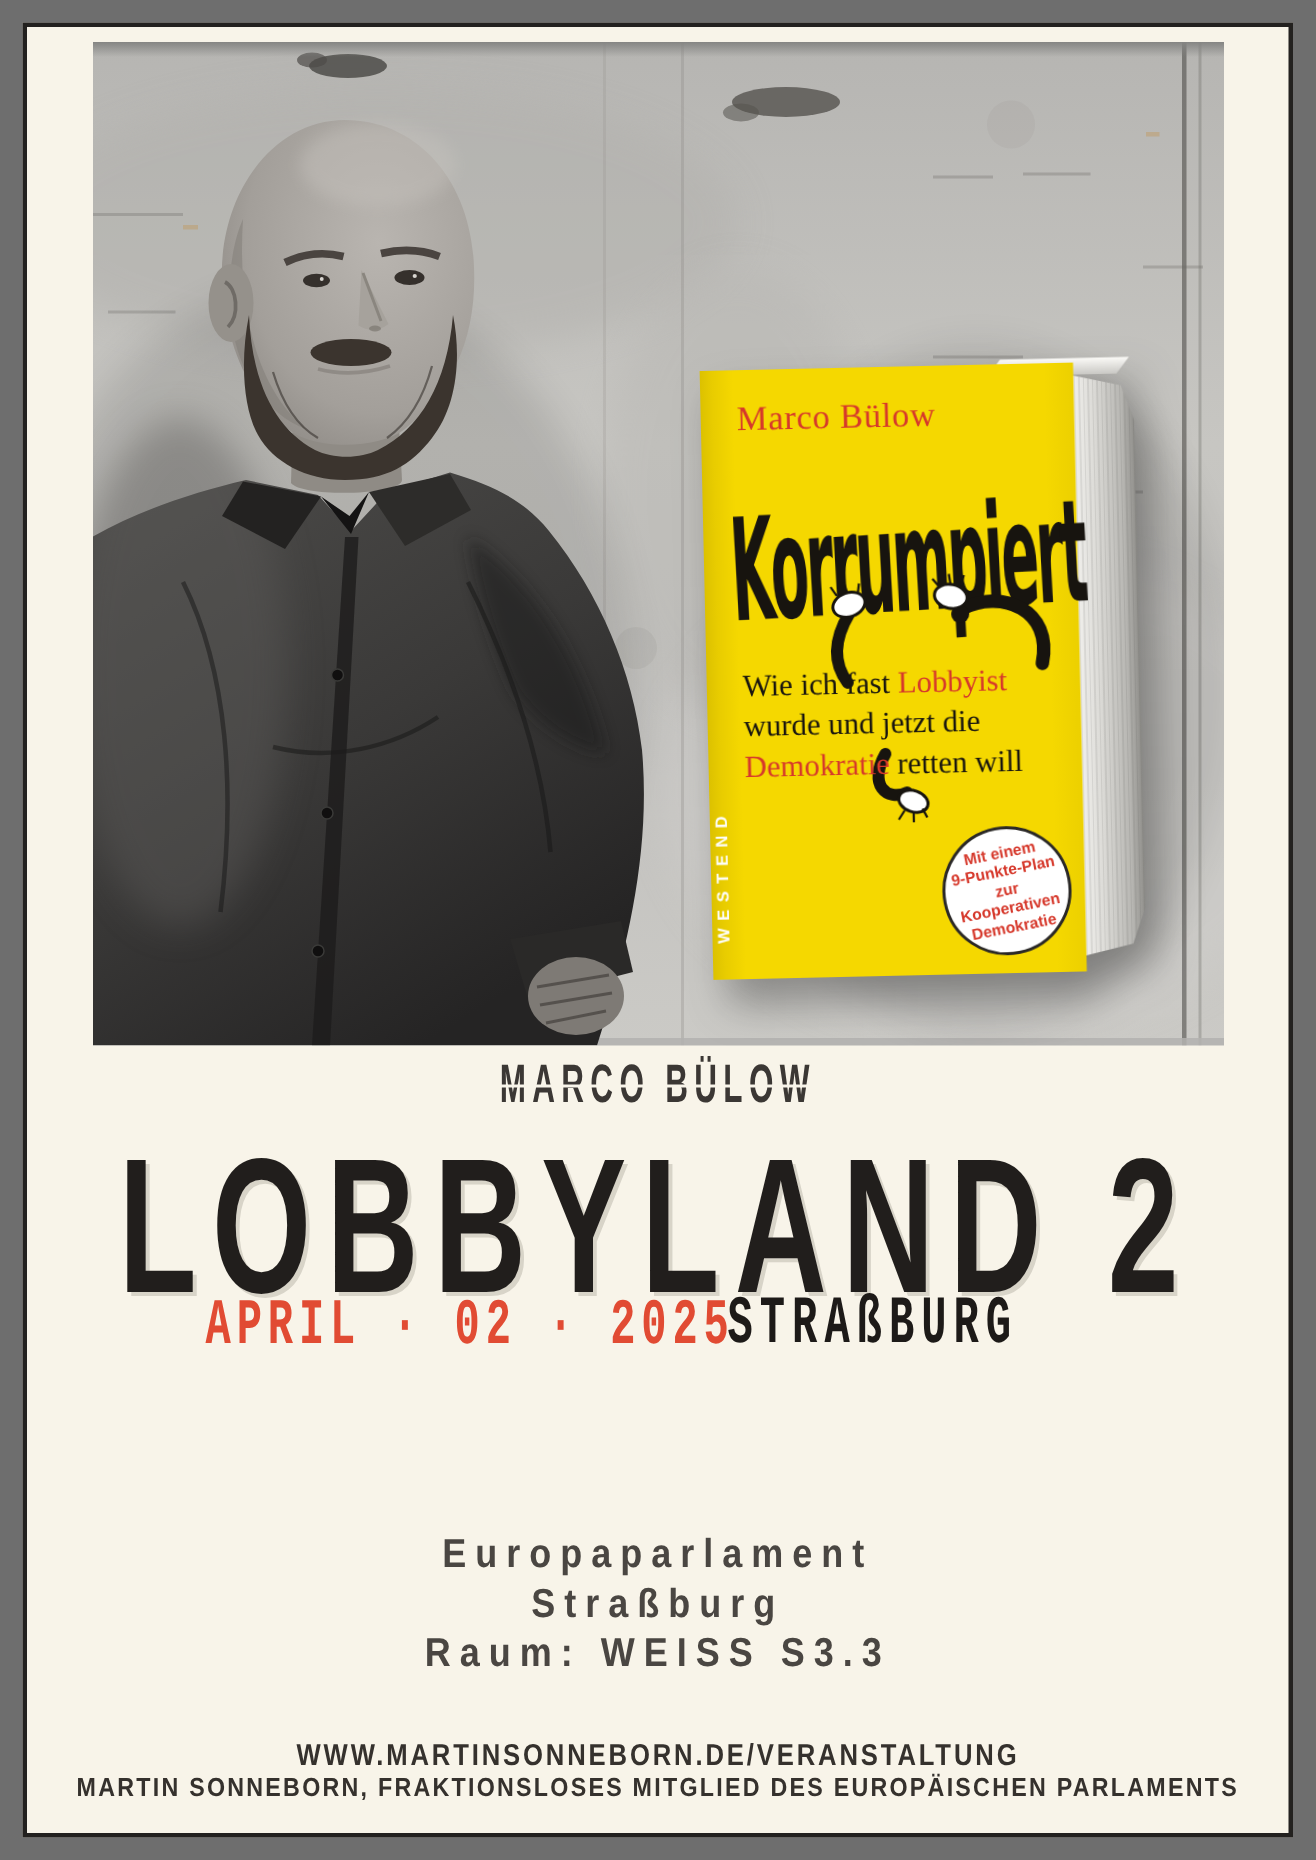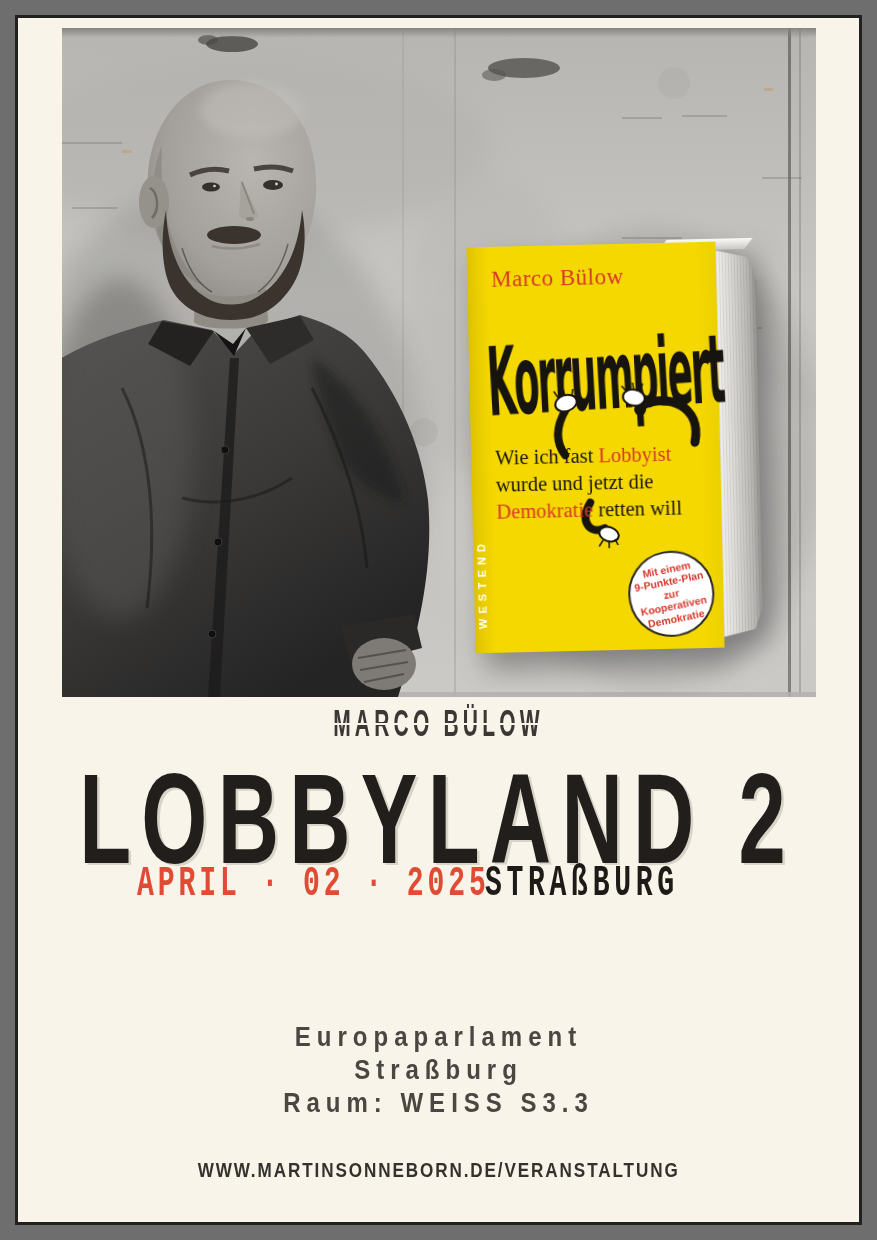--- a/index.html
+++ b/index.html
@@ -281,15 +281,18 @@
 
     <div class="trow venue">
       <span class="vline">Europaparlament</span>
       <span class="vline">Straßburg</span>
       <span class="vline">Raum: WEISS S3.3</span>
     </div>
 
     <div class="trow url-row">
       <span>WWW.MARTINSONNEBORN.DE/VERANSTALTUNG</span>
     </div>
+    <div class="trow credit-row">
+      <span>MARTIN SONNEBORN, FRAKTIONSLOSES MITGLIED DES EUROPÄISCHEN PARLAMENTS</span>
+    </div>
 
   </div>
 </div>
 
 </body></html>

